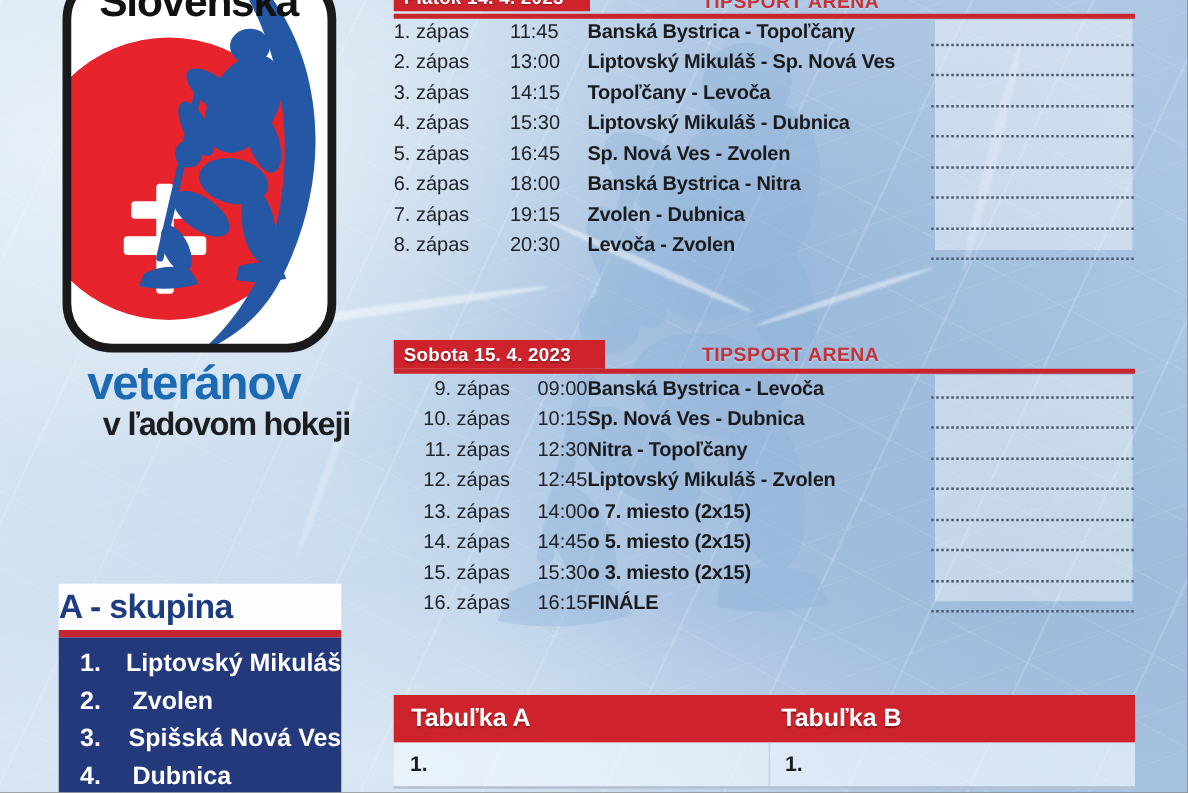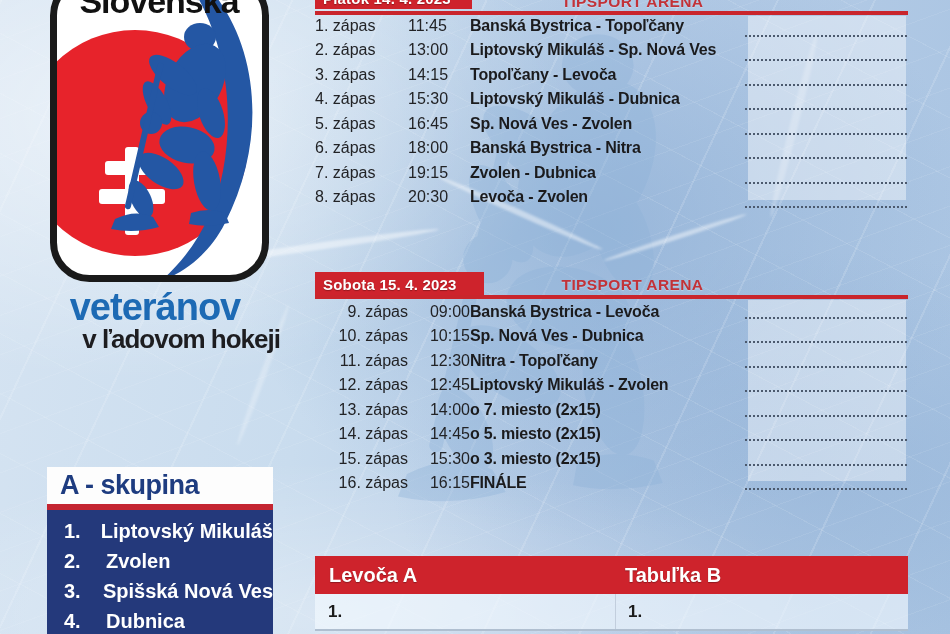--- a/index.html
+++ b/index.html
@@ -31,21 +31,21 @@
   .watermark { position:absolute; left:295px; top:5px; width:500px; height:505px; opacity:.38; pointer-events:none; }
 
   
   .logo { position:absolute; left:49px; top:-25px; width:221px; height:308px; }
   .sub1 { position:absolute; left:30px; top:286px; width:250px; text-align:center;
           font-size:38px; font-weight:bold; color:#1d6ab4; letter-spacing:-1px; }
   .sub2 { position:absolute; left:30px; top:324px; width:250px; text-align:right;
           font-size:26px; font-weight:bold; color:#1d1d20; letter-spacing:-1px; }
 
   .grp { position:absolute; left:47px; top:467px; width:226px; }
-  .grp-head { height:37px; background:#fdfdfd; display:flex; align-items:center; padding-left:13px;
+  .grp-head { height:37px; background:#fdfdfd; display:flex; align-items:center; 
               font-size:27px; font-weight:bold; color:#1e3c80; letter-spacing:-.5px; }
   .grp-red { height:6px; background:#c42531; }
   .grp-body { background:#24397b; padding-top:6px; height:124px; }
   .grp-item { display:flex; height:30px; align-items:center; color:#fff; font-size:20px; font-weight:bold; }
   .grp-item .n { width:26px; margin-left:17px; }
   .grp-item .t { margin-left:16px; white-space:nowrap; }
 
   
   .redbox { position:absolute; height:23px; background:#ce232c; color:#fff; font-size:15px; font-weight:bold;
             display:flex; align-items:flex-end; padding:0 0 2px 8px; white-space:nowrap;
@@ -272,21 +272,21 @@
     <div class="dotline"></div>
     <div class="dotline"></div>
     <div class="dotline"></div>
     <div class="dotline"></div>
     <div class="dotline"></div>
     <div class="dotline"></div>
     <div class="dotline"></div>
   </div>
 
   <div class="tbl-bar">
-    <div class="ca">Levoča A</div>
+    <div class="ca">Tabuľka A</div>
     <div class="cb">Tabuľka B</div>
   </div>
   <div class="tbl-row">
     <div class="ca">
       <span class="pos">1.</span>
     </div>
     <div class="cb">
       <span class="pos">1.</span>
     </div>
   </div>

